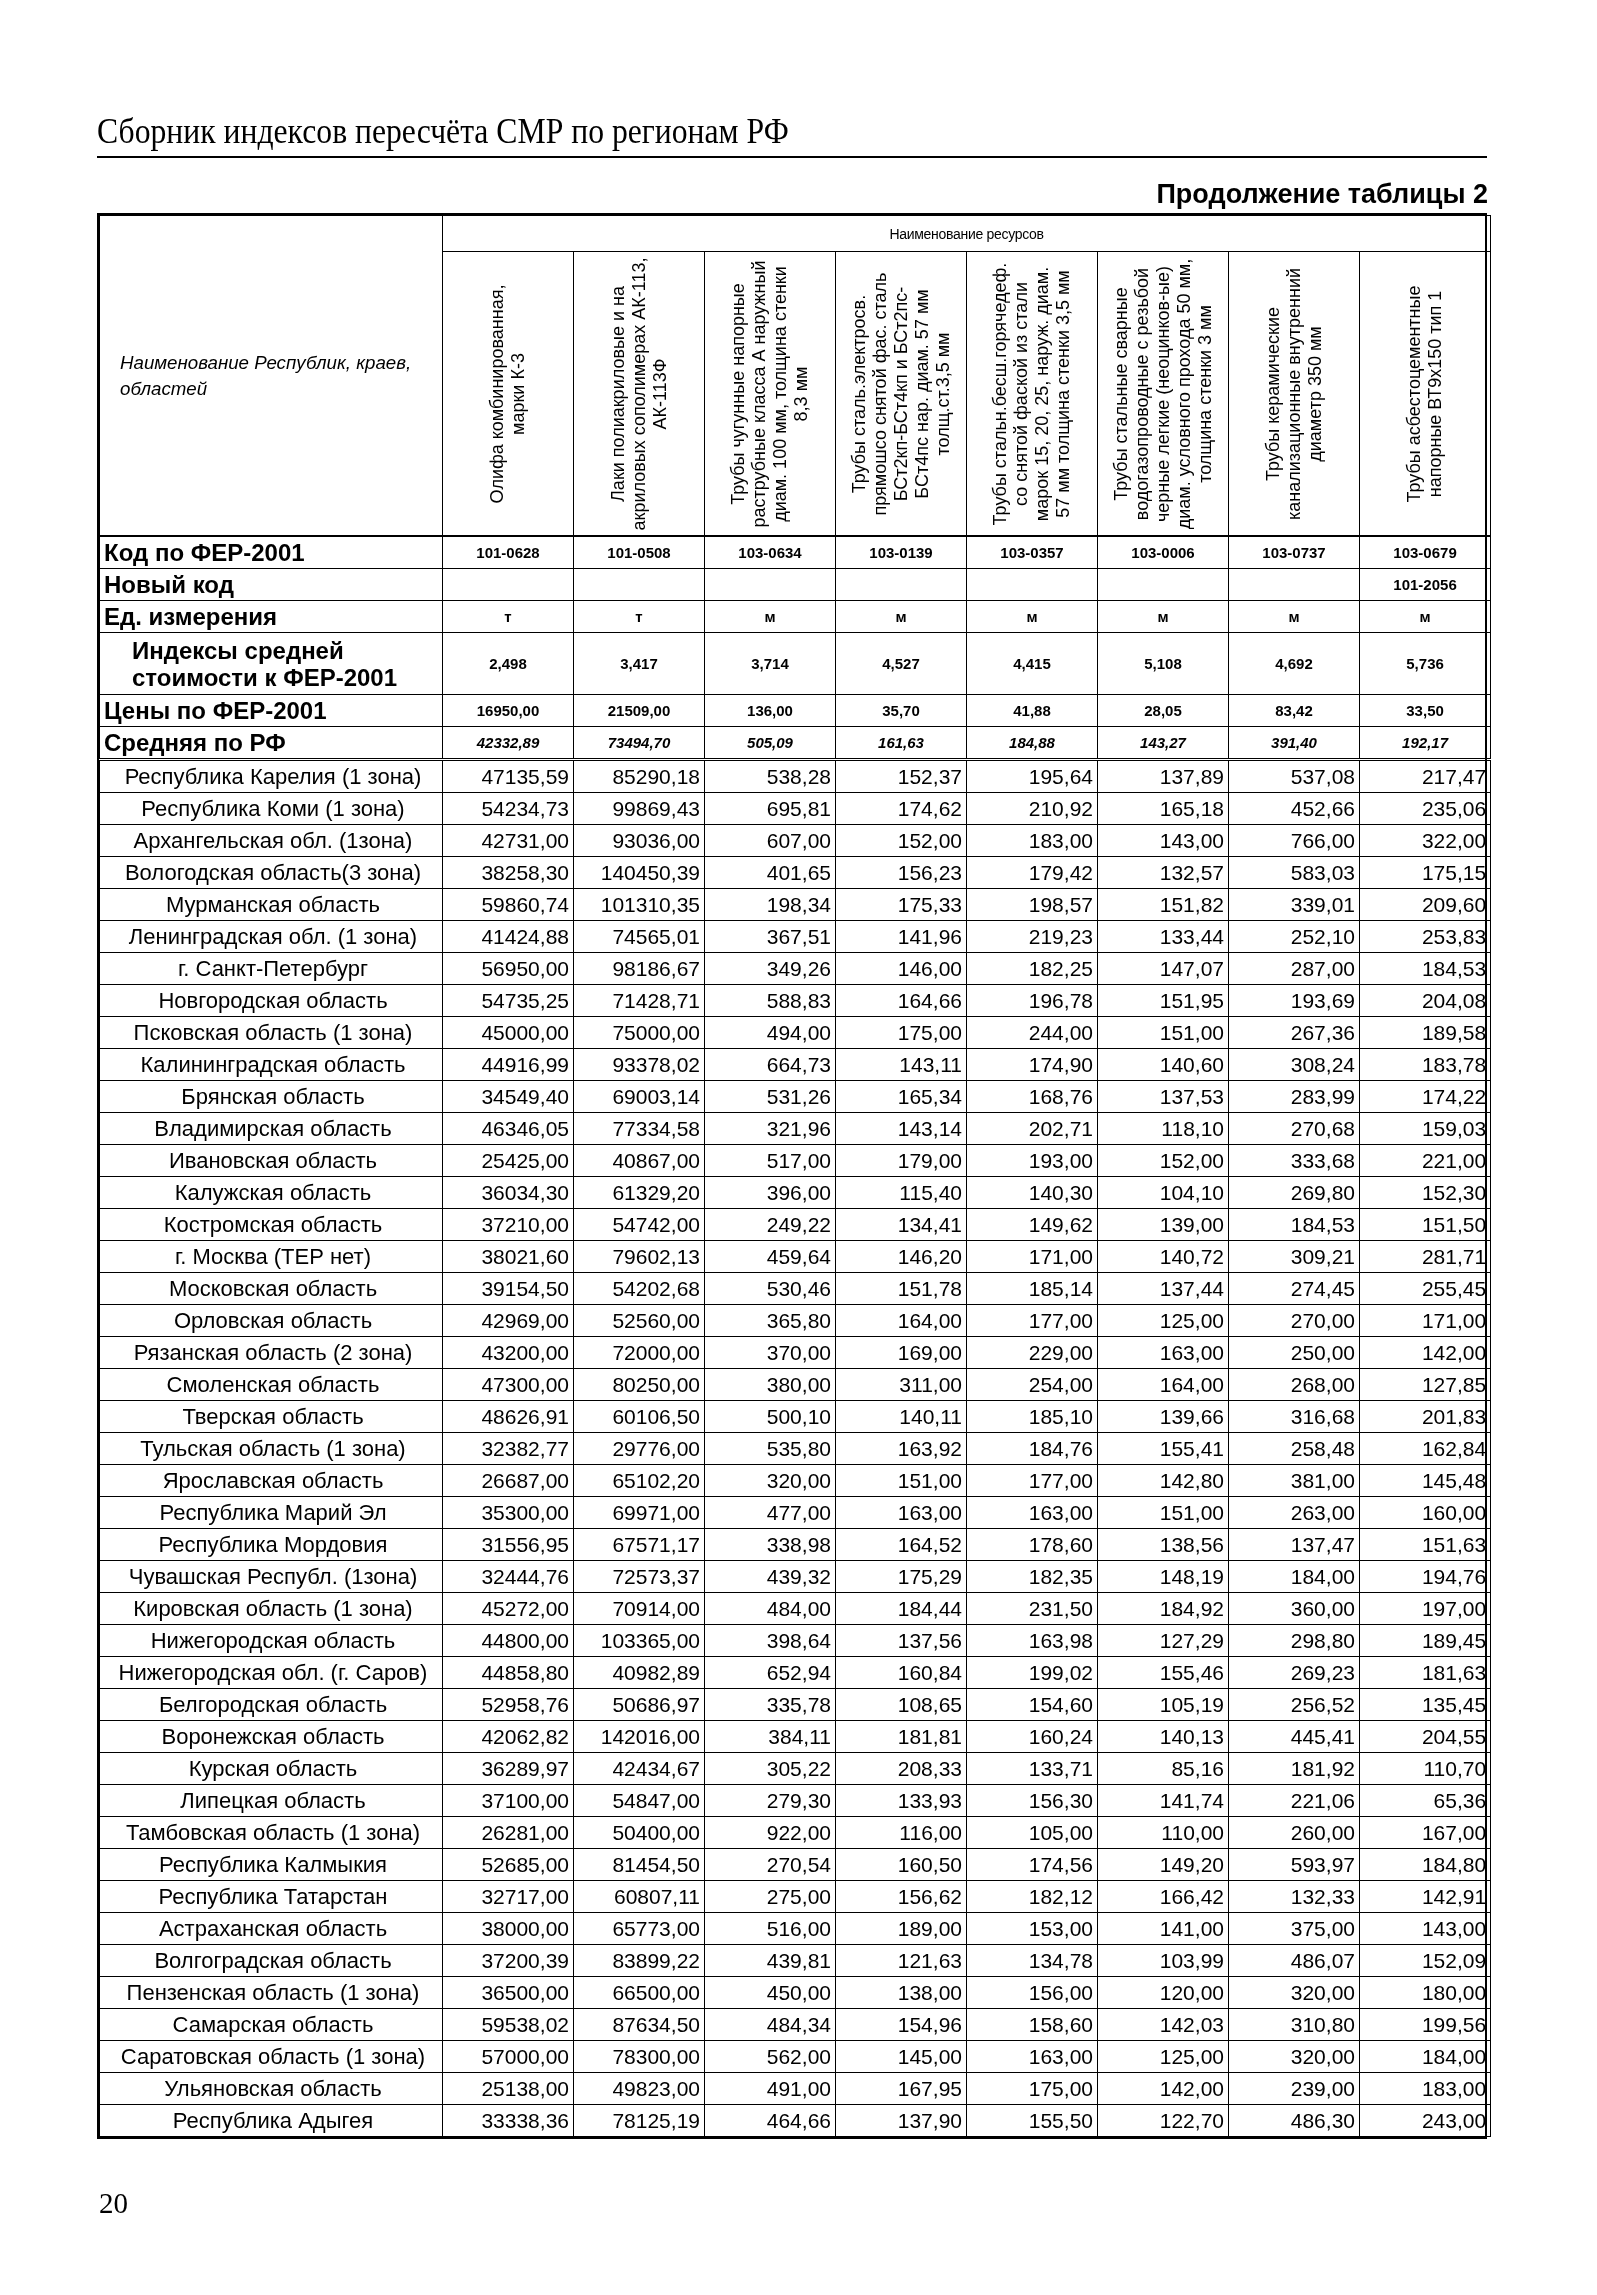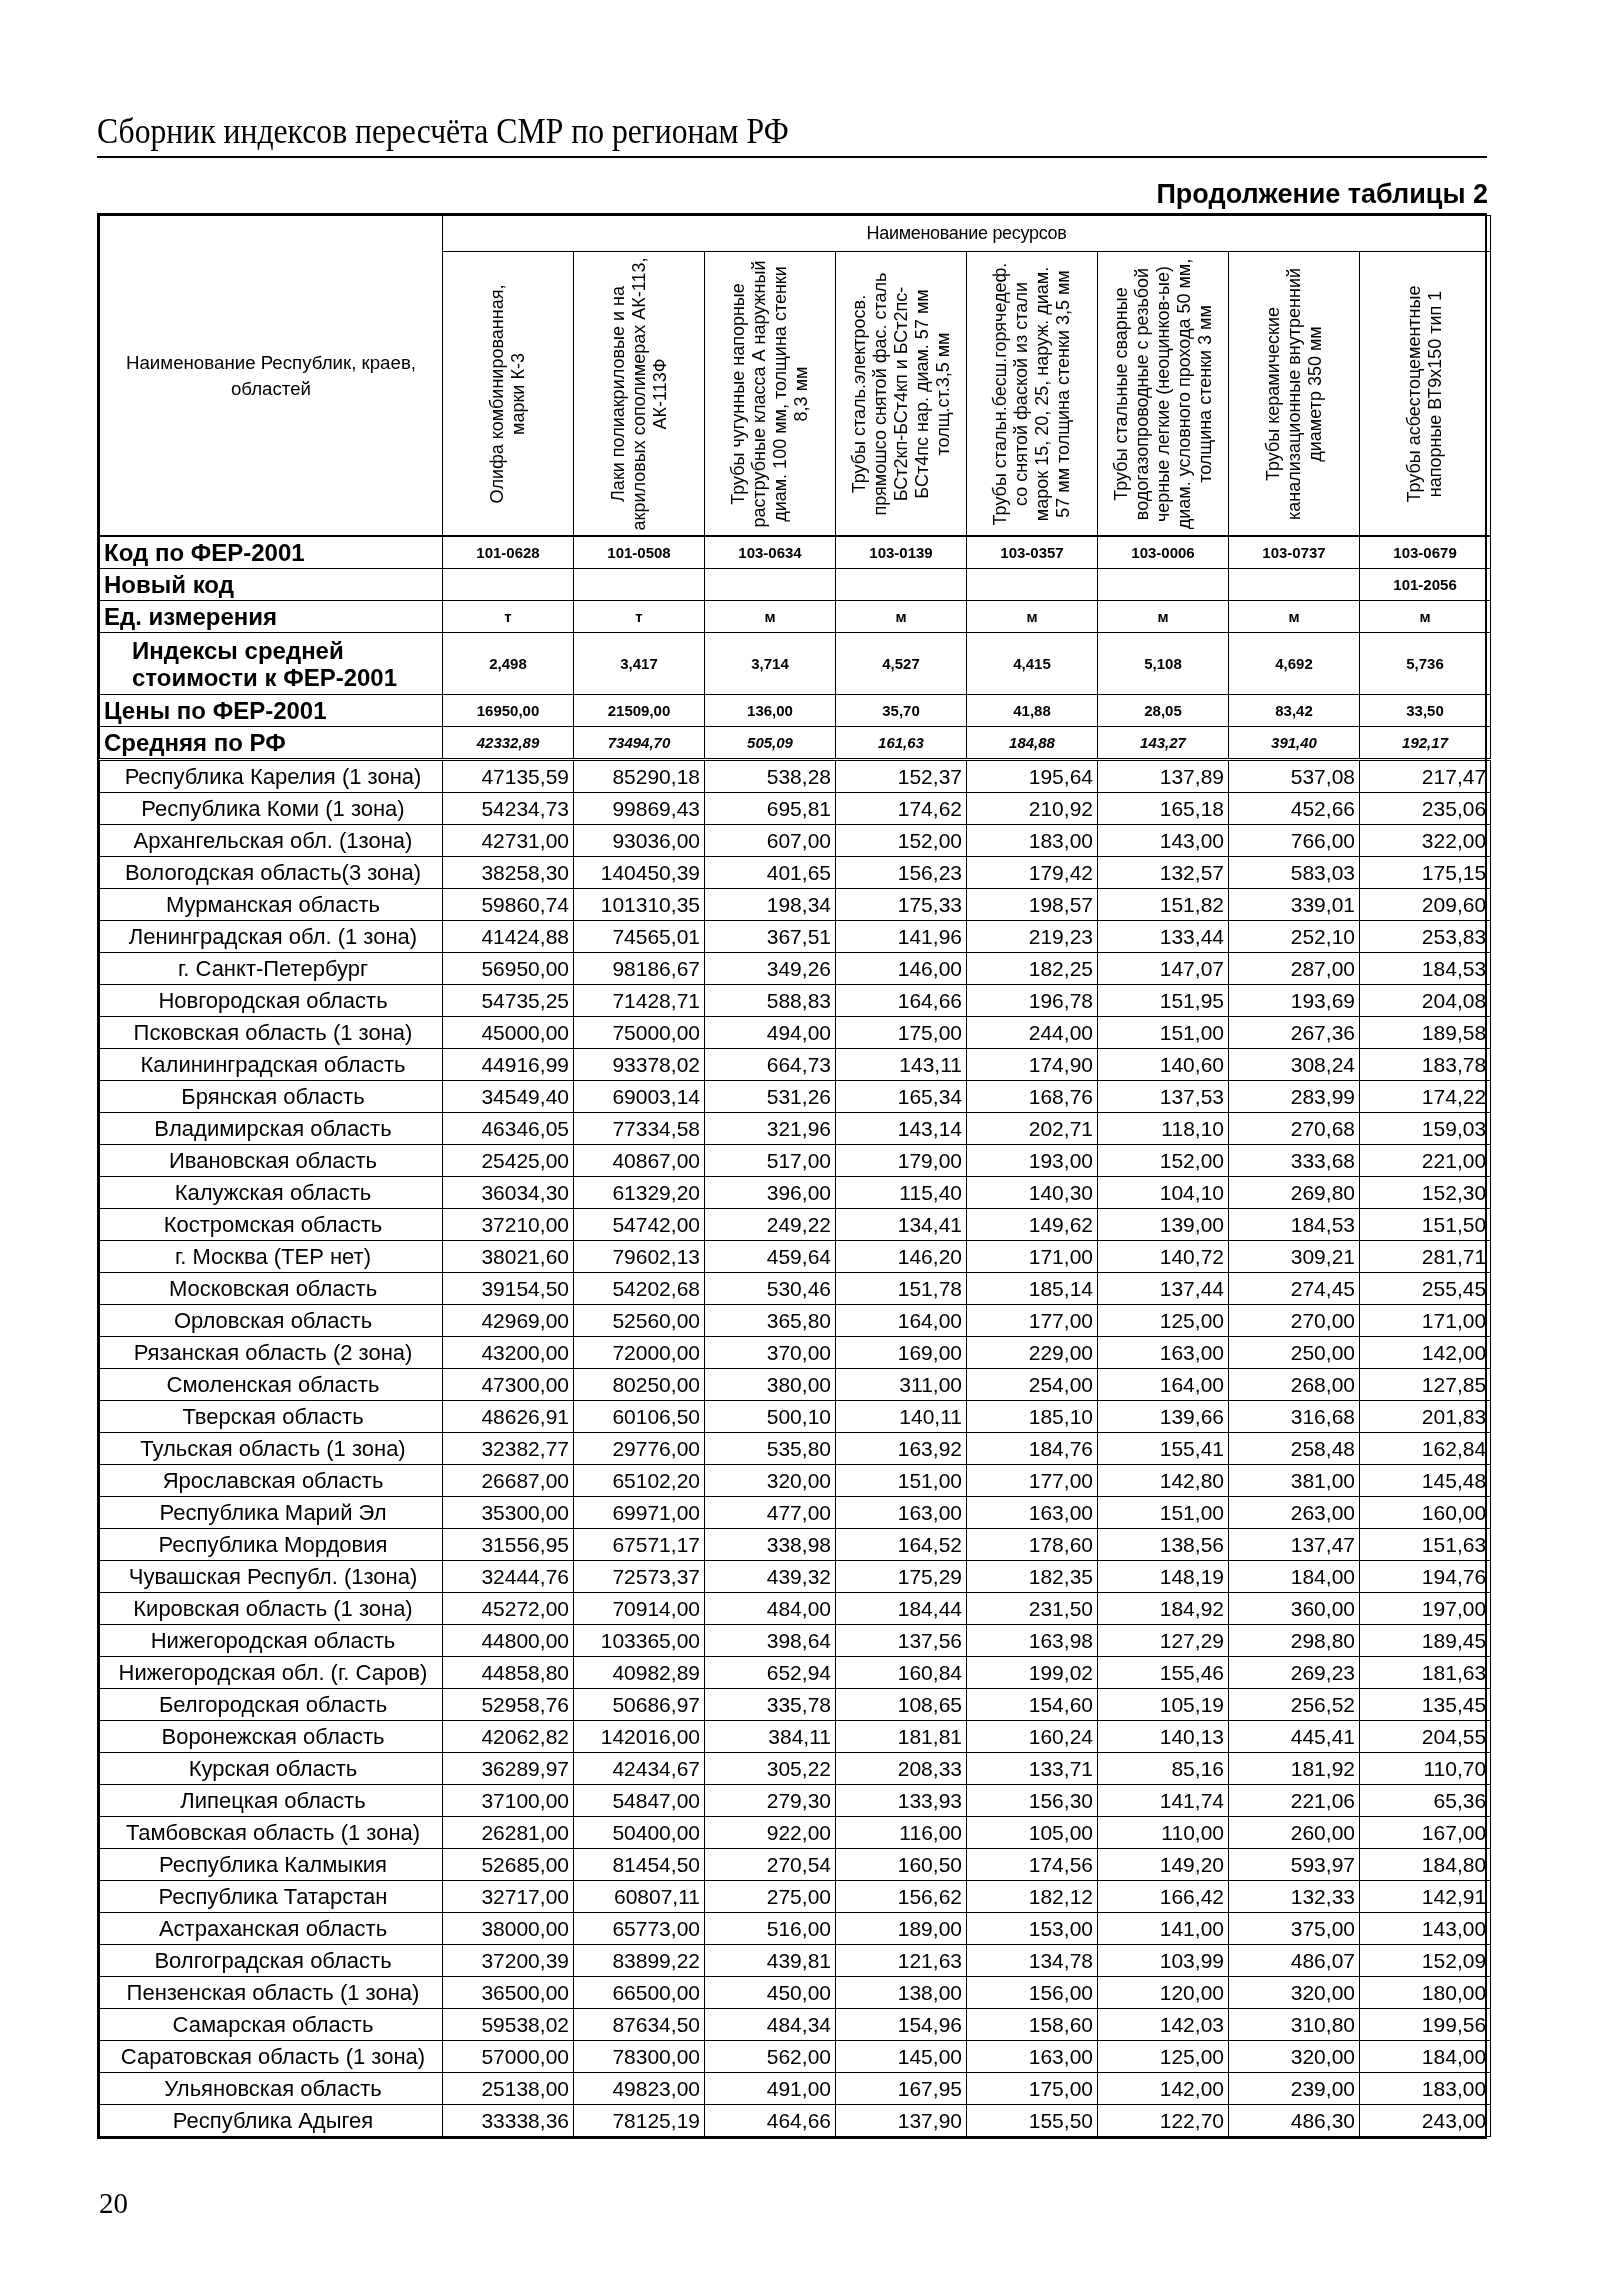--- a/index.html
+++ b/index.html
@@ -7,22 +7,22 @@
   .page-header { position:absolute; left:97px; top:107px; width:1390px; height:48px;
     font-family:"Liberation Serif", serif; font-size:36px; line-height:48px; transform:scaleX(0.88); transform-origin:left center; white-space:nowrap; }
   .header-rule { position:absolute; left:97px; top:156px; width:1390px; height:2px; background:#000; }
   .continuation { position:absolute; right:110px; top:176px; font-family:"Liberation Sans", sans-serif;
     font-weight:bold; font-size:27px; line-height:37px; white-space:nowrap; }
   .table-wrap { position:absolute; left:97px; top:213px; width:1390px; border:2.7px double #000; box-sizing:border-box; }
   table { border-collapse:collapse; table-layout:fixed; width:100%; font-family:"Liberation Sans", sans-serif; }
   td, th { border:1.3px solid #000; padding:0; overflow:hidden; }
   col.c0 { width:343px; }
   col.cn { width:131px; }
-  .hdr-group { height:35px; text-align:center; font-size:18px; font-weight:normal; letter-spacing:-0.3px; }
-  .hdr-region { text-align:center; font-size:18.7px; font-weight:normal; padding:0 20px; line-height:25.4px; }
+  .hdr-group { height:35px; text-align:center; font-size:14px; font-weight:normal; letter-spacing:-0.3px; }
+  .hdr-region { text-align:left; font-size:18.7px; font-weight:normal; padding:0 20px; line-height:25.4px;font-style:italic; }
   .hdr-rot { height:283px; position:relative; }
   .hdr-rot .rot { position:absolute; left:50%; top:50%; width:274px; transform:translate(-50%,-50%) rotate(-90deg);
     text-align:center; font-size:18px; line-height:21px; font-weight:normal; }
   tr.meta td { height:31px; font-weight:bold; font-size:15px; text-align:center; }
   tr.meta td.lbl { text-align:left; padding-left:4px; font-size:24px; }
   tr.meta.tall td { height:61px; }
   tr.meta.tall td.lbl { line-height:27px;padding-left:32px; }
   tr.meta.italic td.num { font-style:italic; }
   tr.meta.first td { border-top:2.7px solid #000; }
   tr.meta.last td { border-bottom:3.3px double #000; }

